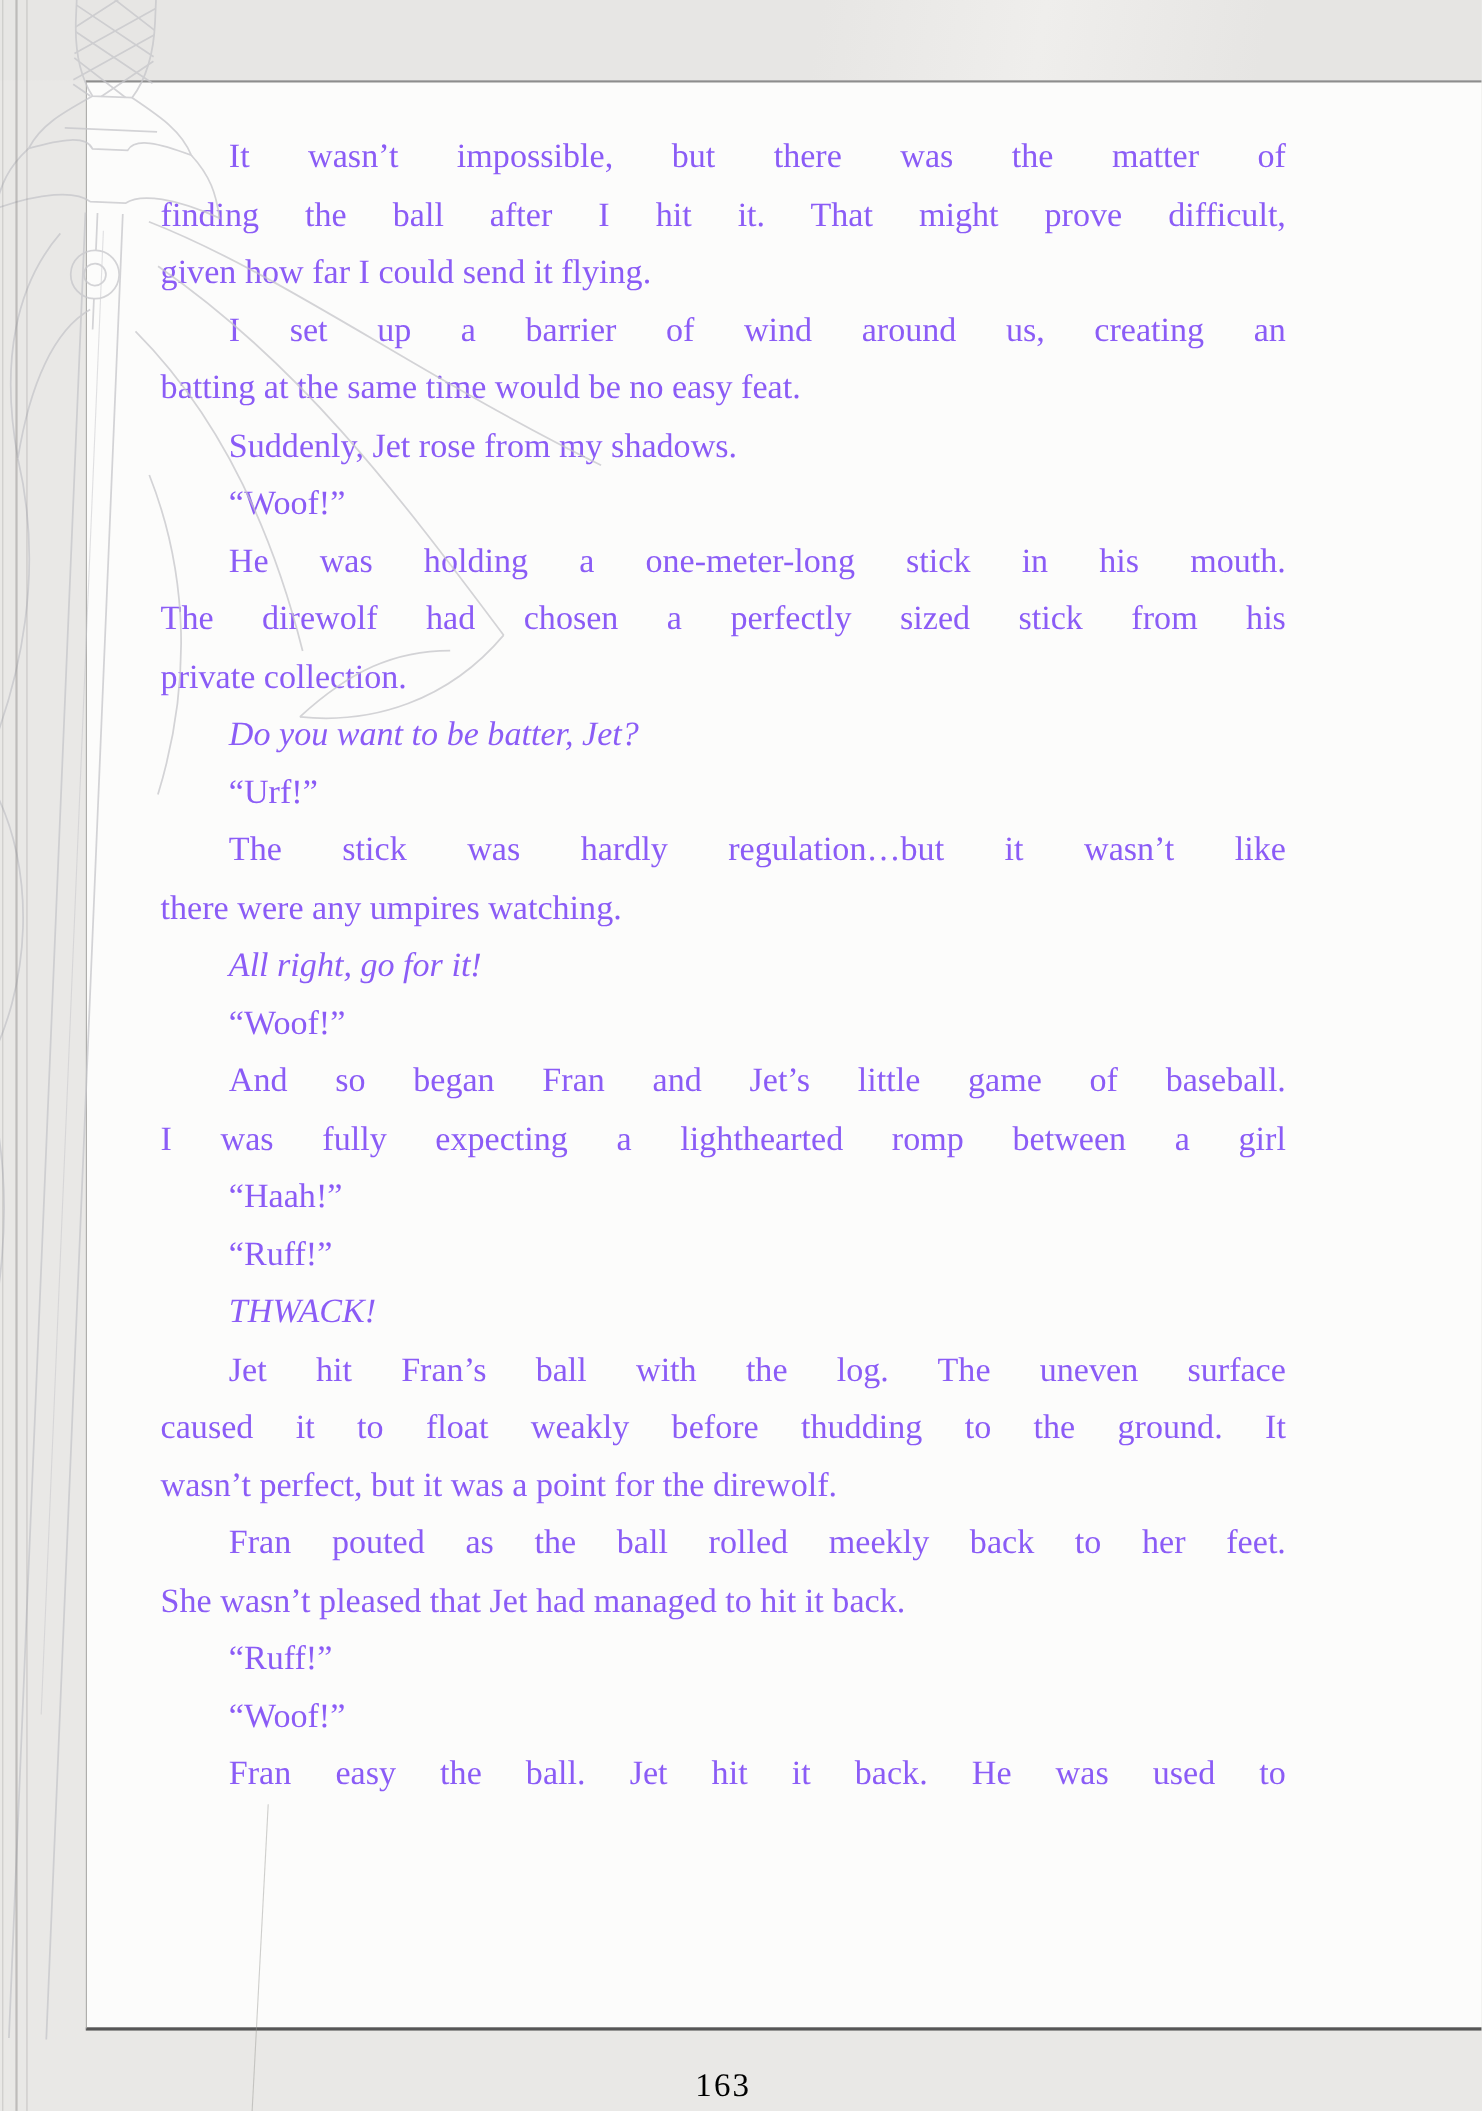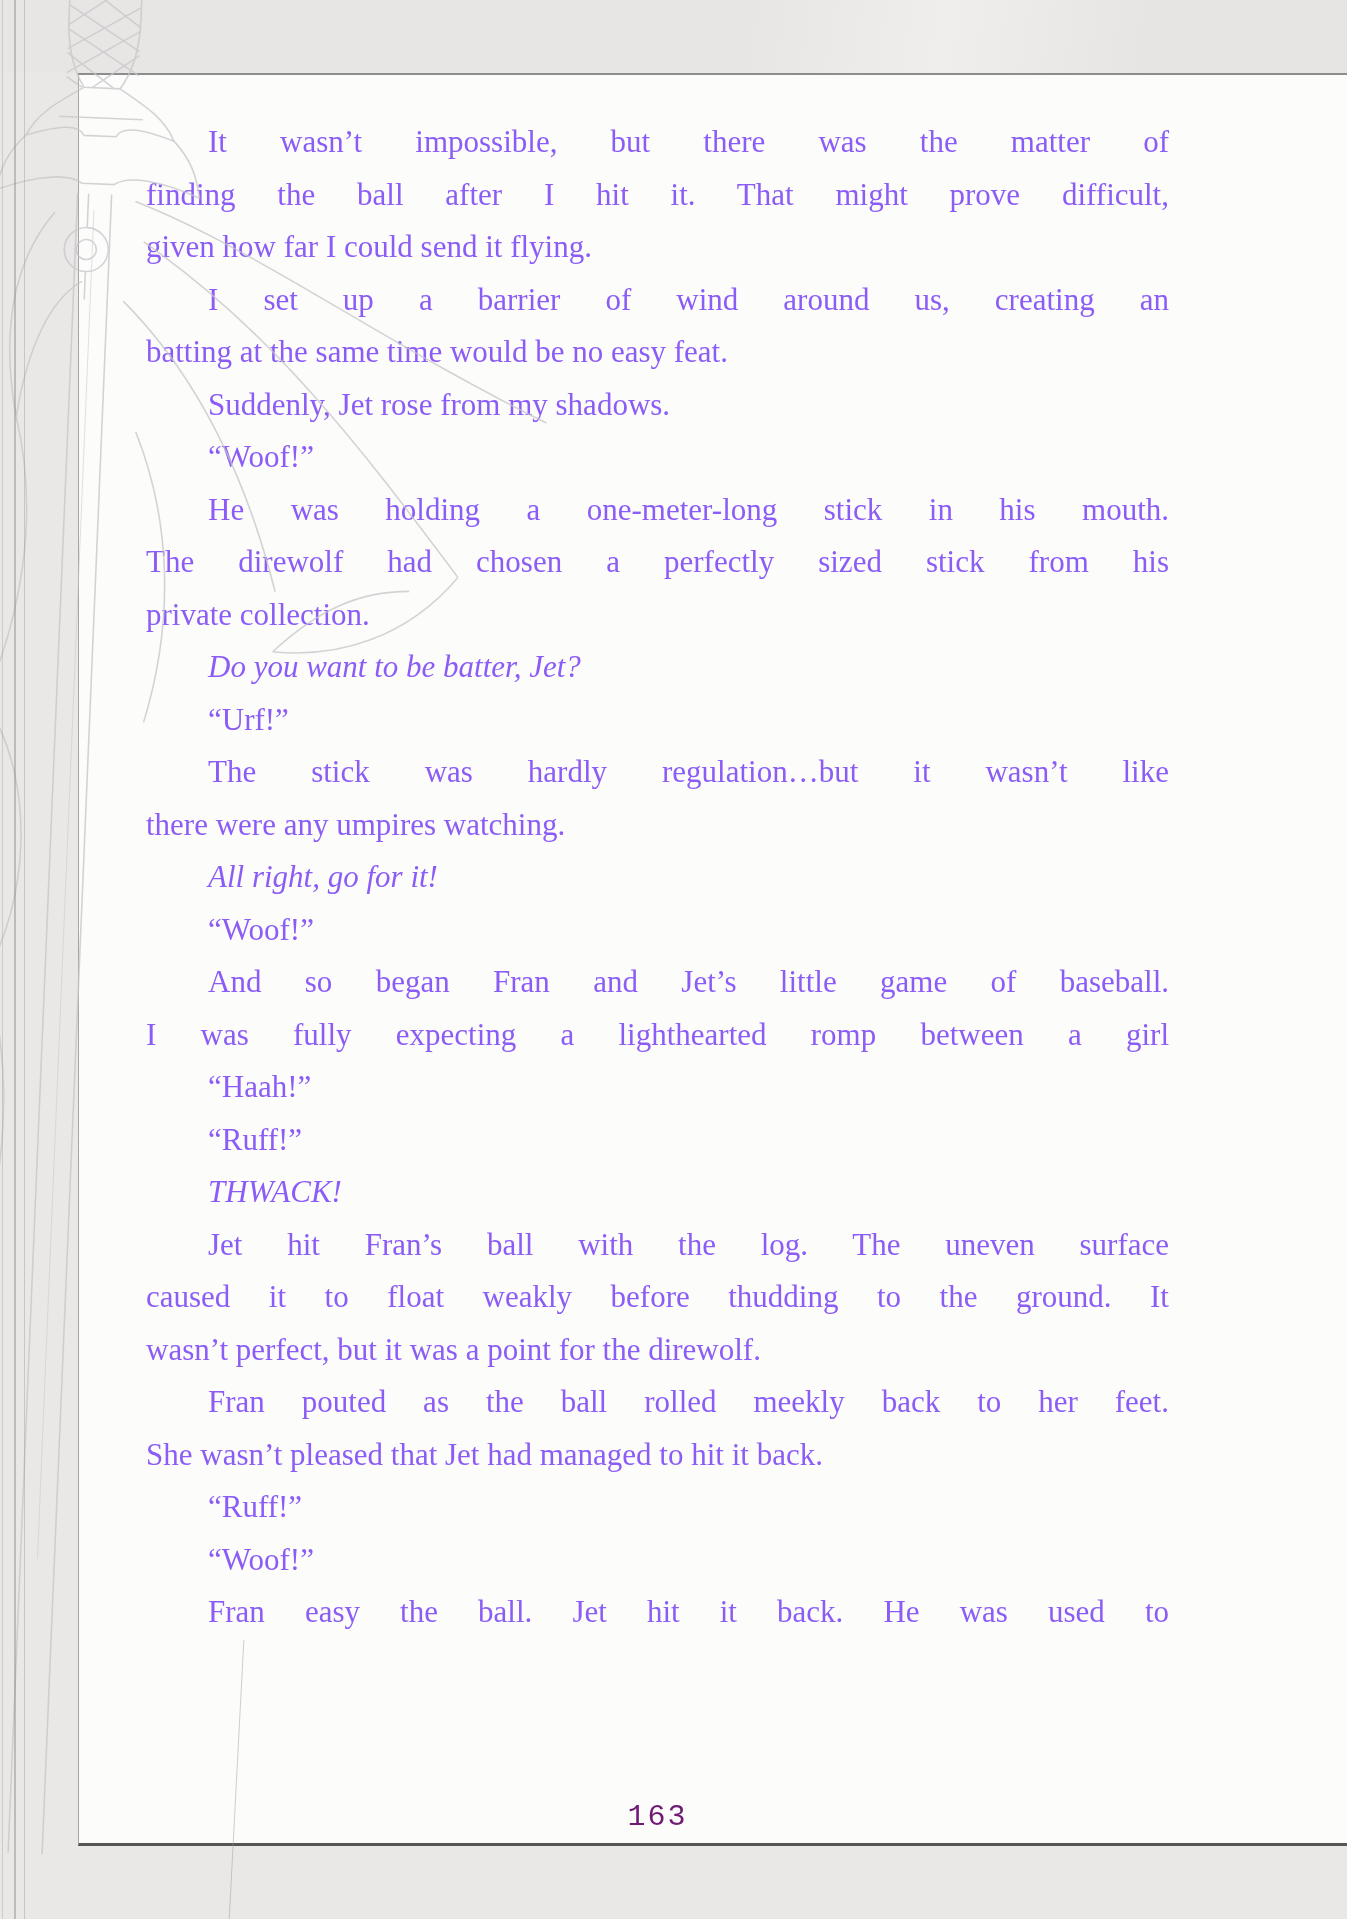--- a/index.html
+++ b/index.html
@@ -43,29 +43,28 @@
   }
   .line.just{
     text-align:justify;
     text-align-last:justify;
     white-space:normal;
   }
   .line.indent{padding-left:62px;}
   .line.italic{font-style:italic;}
   .page-number{
     position:absolute;
-    left:67px;top:1721px;
+    left:67px;top:1800px;
     width:1023px;height:42px;
     line-height:42px;
     text-align:center;
     font-size:30px;
     letter-spacing:2px;
-    color:#701a75;
+    color:#000000;
     z-index:3;
-    font-family:Liberation Mono, monospace;
   }
   .crease{position:absolute;top:0;height:1919px;z-index:2;pointer-events:none;}
   .crease.c1{left:14px;width:2px;background:rgba(138,136,132,0.45);}
   .crease.c2{left:24px;width:1px;background:rgba(150,148,144,0.40);}
   .crease.c3{left:2px;width:1px;background:rgba(150,148,144,0.35);}
   .crease.c4{
     left:236px;top:1640px;height:280px;width:1px;
     background:rgba(150,150,147,0.45);
     transform:rotate(3deg);
   }

